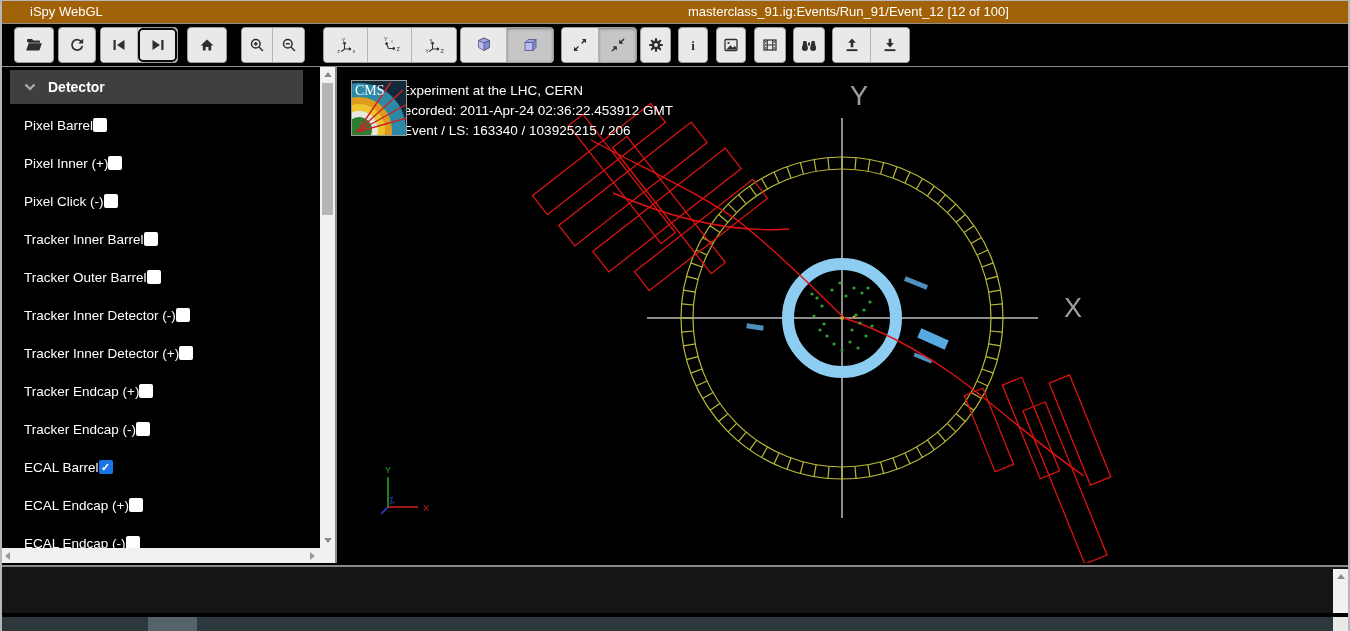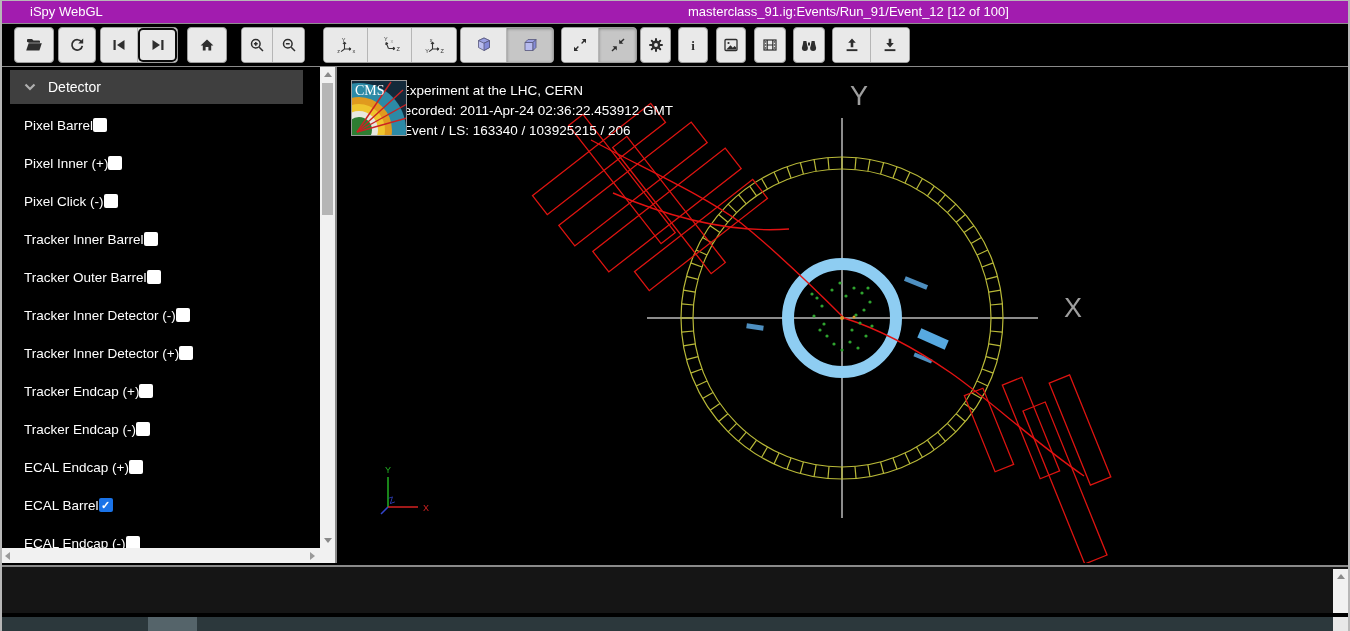--- a/index.html
+++ b/index.html
@@ -4,21 +4,21 @@
 <style>
   html,body{margin:0;padding:0;background:#000;}
   .page{position:relative;width:1350px;height:631px;background:#000;overflow:hidden;
         font-family:"Liberation Sans", sans-serif;}
   
   .frame-l,.frame-r{position:absolute;top:0;bottom:0;width:2px;background:#b7b7b7;z-index:50;}
   .frame-l{left:0}.frame-r{right:0}
   .frame-t{position:absolute;top:0;left:0;right:0;height:1px;background:#b7b7b7;z-index:50;}
 
   
-  .titlebar{position:absolute;top:1px;left:0;right:0;height:22px;background:#a21caf;
+  .titlebar{position:absolute;top:1px;left:0;right:0;height:22px;background:#a16207;
             border-bottom:1px solid #8f8f8f;color:#fff;font-size:13px;text-align:center;}
   .app-title{position:absolute;left:30px;top:3px;}
   .file-title{position:absolute;left:688px;top:3px;}
 
   
   .toolbar{position:absolute;top:24px;left:0;right:0;height:42px;background:#000;
            border-bottom:2px solid #8a8a8a;display:flex;align-items:center;}
   .tb-btn{height:36px;background:#e9e9e9;border:1px solid #9c9c9c;border-radius:4px;
           display:flex;align-items:center;justify-content:center;box-sizing:border-box;}
   .tb-group{display:flex;height:36px;background:#e9e9e9;border:1px solid #9c9c9c;border-radius:4px;
@@ -28,21 +28,21 @@
   .tb-btn.selected{background:#c6c6c6;box-shadow:inset 0 1px 3px rgba(0,0,0,.35);}
   .tb-btn.focused{box-shadow:inset 0 0 0 2px #0a0a0a;border-radius:5px;}
   .ic{display:block;}
   .axt{font-size:5.5px;fill:#333;}
   .axt.dim{fill:#999;}
 
   
   .sidebar{position:absolute;top:67px;left:0;width:335px;height:496px;background:#000;}
   .sb-list{position:absolute;left:0;top:0;right:15px;bottom:15px;overflow:hidden;}
   .sb-header{margin:3px 0 2px 10px;width:293px;height:34px;background:#3f3f3f;color:#fff;
-             display:flex;align-items:center;font-size:14px;}
+             display:flex;align-items:center;font-size:14px;font-weight:bold;}
   .sb-header .chev{margin:0 12px 0 14px;}
   .sb-row{height:38px;display:flex;align-items:center;justify-content:flex-start;
           padding-left:24px;padding-right:26px;color:#fff;font-size:13.5px;}
   .sb-check{width:14px;height:14px;background:#fff;border-radius:2px;flex:0 0 auto;
             display:flex;align-items:center;justify-content:center;
             font-size:11px;font-weight:bold;color:#fff;}
   .sb-check.checked{background:#1a73e8;}
   
   .sb-vscroll{position:absolute;top:0;right:0;width:15px;bottom:15px;background:#f1f1f1;}
   .sb-vthumb{position:absolute;left:2px;right:2px;top:16px;height:132px;background:#b5b5b5;}
@@ -319,26 +319,26 @@
         </div>
         <div class="sb-row">
           <span>Tracker Endcap (+)</span>
           <span class="sb-check"></span>
         </div>
         <div class="sb-row">
           <span>Tracker Endcap (-)</span>
           <span class="sb-check"></span>
         </div>
         <div class="sb-row">
-          <span>ECAL Endcap (+)</span>
-          <span class="sb-check"></span>
-        </div>
-        <div class="sb-row">
           <span>ECAL Barrel</span>
           <span class="sb-check checked">✓</span>
+        </div>
+        <div class="sb-row">
+          <span>ECAL Endcap (+)</span>
+          <span class="sb-check"></span>
         </div>
         <div class="sb-row">
           <span>ECAL Endcap (-)</span>
           <span class="sb-check"></span>
         </div>
       </div>
     <div class="sb-vscroll">
       <div class="arr up"></div>
       <div class="sb-vthumb"></div>
       <div class="arr down"></div>

